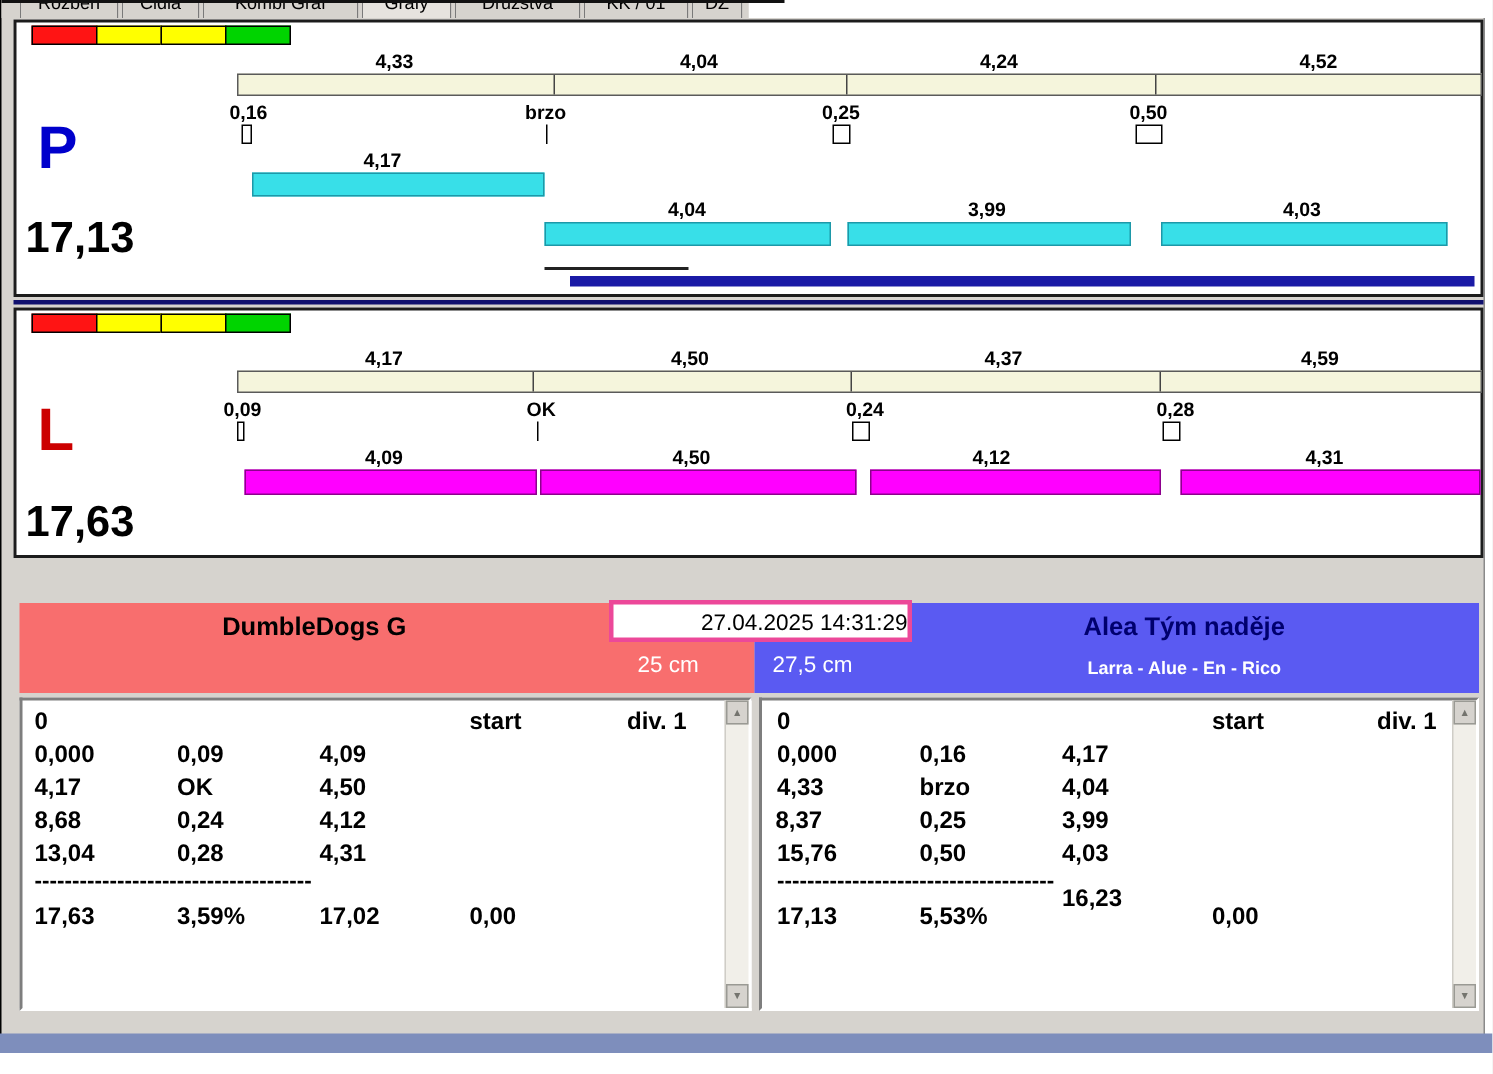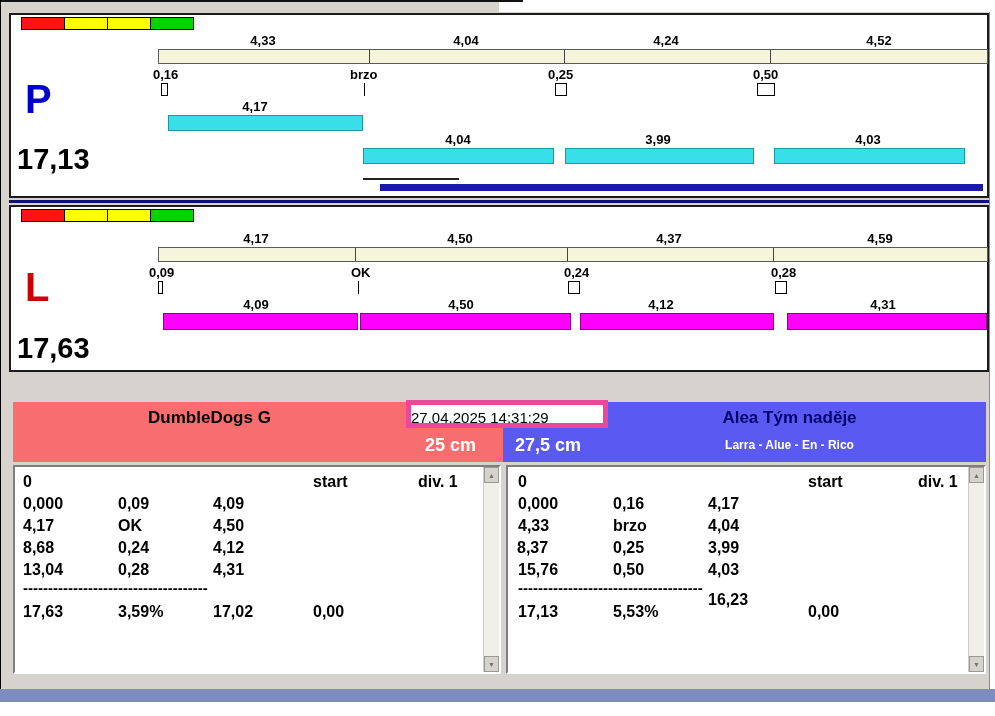--- a/index.html
+++ b/index.html
@@ -28,42 +28,51 @@
   .lane-letter { position:absolute; font-size:40px; font-weight:bold; line-height:1; }
   .runbar { position:absolute; height:16px; }
   .runbar.cyan { background:#38dfe8; border:1px solid #1d98a8; }
   .runbar.magenta { background:#ff00ff; border:1px solid #8d008d; height:17px; }
   .lane-total { position:absolute; font-size:29px; font-weight:bold; color:#000; line-height:1.1; }
   .splitter { position:absolute; background:#10106e; }
   
   .team-header { position:absolute; height:60px; }
   .team-title { position:absolute; font-weight:bold; font-size:17px; text-align:center; color:#000; }
   .team-dogs { position:absolute; font-weight:bold; font-size:12px; text-align:center; color:#fff; }
-  .height-label { position:absolute; color:#fff; font-weight:bold; font-size:18px; white-space:nowrap; }
-  .datetime { position:absolute; background:#fff; border:5px solid #ec4899; font-size:15px; color:#000;
-              text-align:left; line-height:26px; z-index:5; }
+  .height-label { position:absolute; color:#fff; font-weight:normal; font-size:15px; white-space:nowrap; }
+  .datetime { position:absolute; background:#fff; border:3px solid #ec4899; font-size:15px; color:#000;
+              text-align:right; line-height:26px; z-index:5;padding-left:42px; }
   .tablebox { position:absolute; background:#fff; border:2px solid; border-color:#7e7e7e #fff #fff #7e7e7e; }
   .cell { position:absolute; font-weight:bold; font-size:16px; color:#000; white-space:pre; }
   .cell.dashes { font-size:15px; letter-spacing:0; }
   .scrollbar { position:absolute; right:0; top:0; width:16px; height:100%; background:#f1efe9; border-left:1px solid #cfcdc7; }
   .sb-btn { position:absolute; left:0; width:15px; height:16px; background:#d6d3ce; border:1px solid #9a9a94;
             display:flex; align-items:center; justify-content:center; }
   .sb-btn span { font-size:7px; color:#74746e; }
   .bottom-bar { position:absolute; left:0; top:689px; width:995px; height:13px; background:#7e8ebc; }
   .top-edge { position:absolute; left:0; top:0; width:522px; height:2px; background:#111; z-index:6; }
 </style>
 </head>
 <body>
 
 <div class="window">
   <div class="app">
 
     <div class="top-edge"></div>
     <div class="white-strip" style="left:498px;top:0;width:492px;height:12px"></div>
 
+    <div class="tabbar">
+      <div class="tab" style="left:12px;width:66px"><span>Rozběh</span></div>
+      <div class="tab" style="left:80px;width:52px"><span>Čidla</span></div>
+      <div class="tab" style="left:134px;width:104px"><span>Kombi Graf</span></div>
+      <div class="tab active" style="left:240px;width:60px"><span>Grafy</span></div>
+      <div class="tab" style="left:302px;width:84px"><span>Družstva</span></div>
+      <div class="tab" style="left:388px;width:70px"><span>KK / 01</span></div>
+      <div class="tab" style="left:460px;width:34px"><span>DZ</span></div>
+    </div>
 
     <div class="lane" style="top:13px;height:185px">
       <div class="lights" style="left:10px;top:2px">
         <div class="light" style="background:#ff1414"></div>
         <div class="light" style="background:#ffff00"></div>
         <div class="light" style="background:#ffff00"></div>
         <div class="light" style="background:#00d400"></div>
       </div>
 
       <span class="seg-label" style="left:252px;top:18px">4,33</span>

